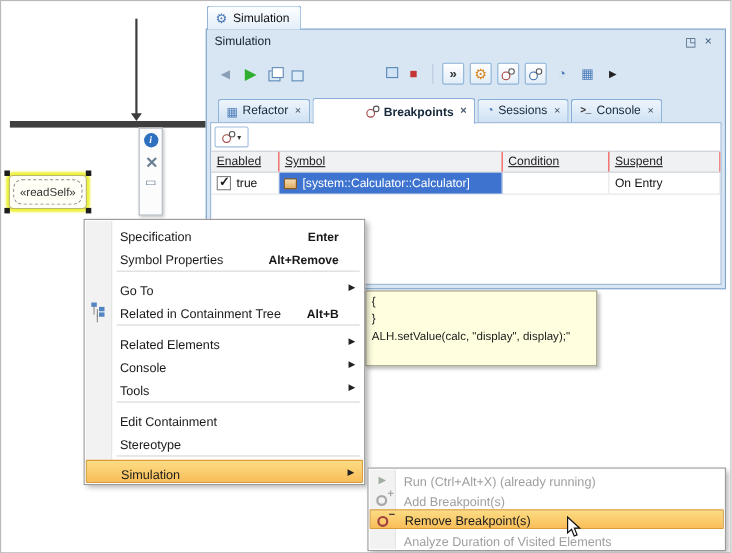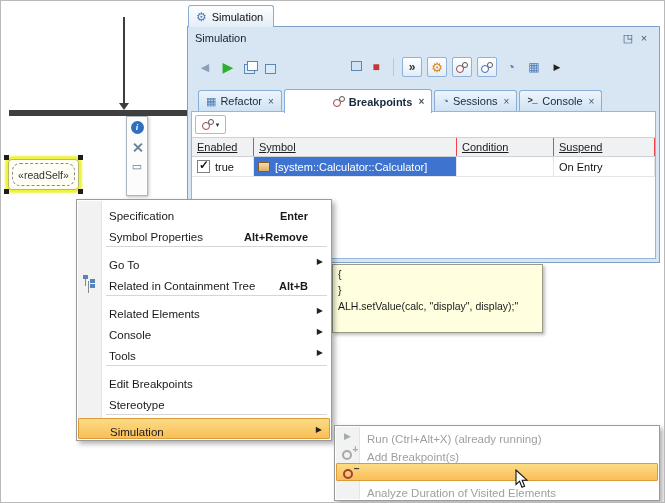--- a/index.html
+++ b/index.html
@@ -272,21 +272,21 @@
     <div class="mi">
       <span class="lab">Console</span>
       <span class="arr">▶</span>
     </div>
     <div class="mi">
       <span class="lab">Tools</span>
       <span class="arr">▶</span>
     </div>
     <div class="msep"></div>
     <div class="mi">
-      <span class="lab">Edit Breakpoints</span>
+      <span class="lab">Edit Containment</span>
     </div>
     <div class="mi">
       <span class="lab">Stereotype</span>
     </div>
     <div class="msep"></div>
     <div class="mi hl">
       <span class="lab">Simulation</span>
       <span class="arr">▶</span>
     </div>
   </div>
@@ -300,20 +300,21 @@
     <div class="smi dis">
       <i class="sub-bp add">
           <span class="sign">+</span>
         </i>
       <span class="lab">Add Breakpoint(s)</span>
     </div>
     <div class="smi hl">
       <i class="sub-bp">
           <span class="sign">−</span>
         </i>
+      <span class="lab">Remove Breakpoint(s)</span>
     </div>
     <div class="smi dis">
       <span class="lab">Analyze Duration of Visited Elements</span>
     </div>
   </div>
 
   <svg class="cursor" width="14" height="20" viewBox="0 0 14 20">
     <path d="M1,1 L1,15.5 L4.6,12.2 L7,18.3 L9.6,17.2 L7.2,11.2 L12,11.2 Z" fill="#ffffff" stroke="#111111" stroke-width="1.1"></path>
   </svg>
 

